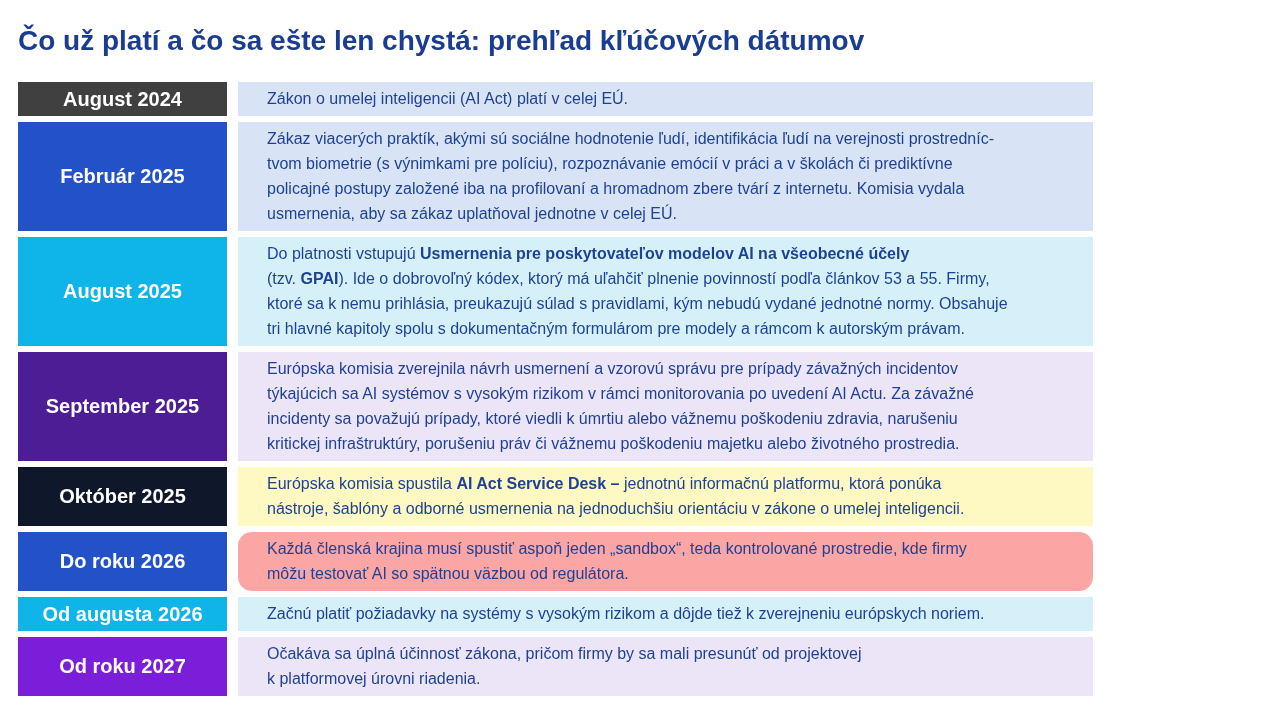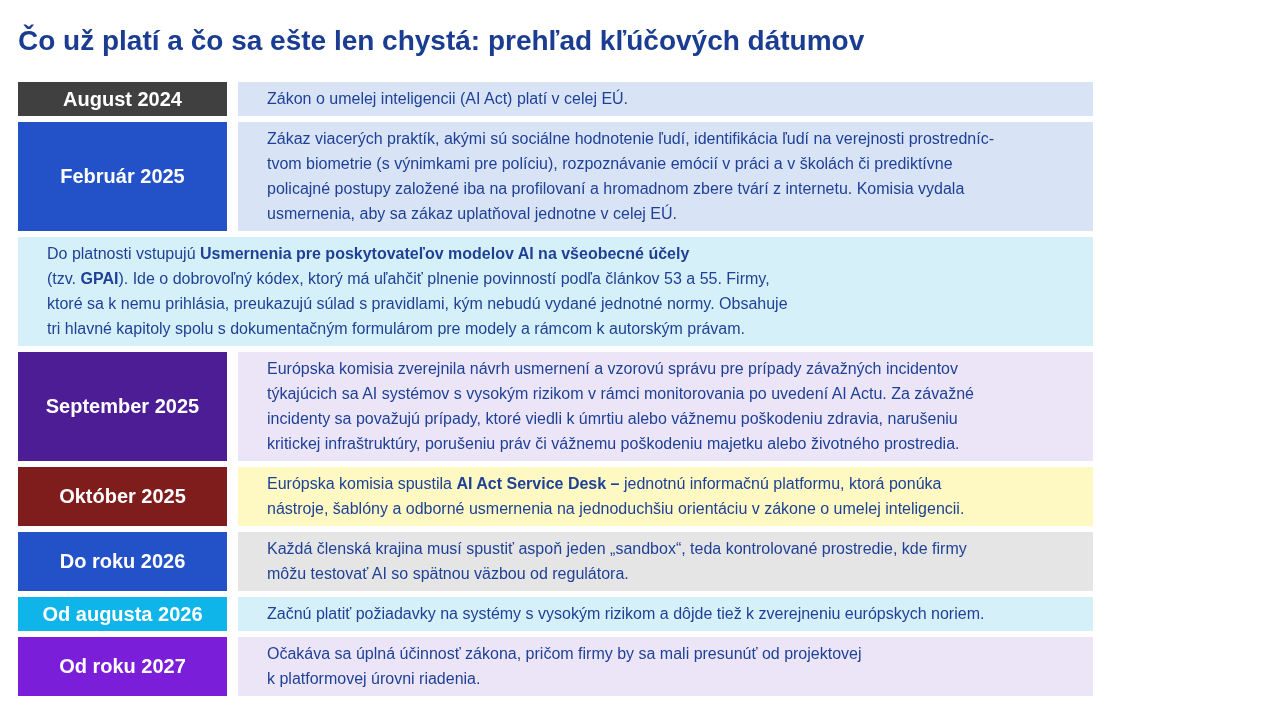--- a/index.html
+++ b/index.html
@@ -70,40 +70,41 @@
         <div class="panel" style="background: rgb(217, 227, 246);"><div class="txt"><span>Zákon o umelej inteligencii (AI Act) platí v celej EÚ.</span></div></div>
       </div>
       <div class="row">
         <div class="date-box" style="background: rgb(35, 81, 200);">Február 2025</div>
         <div class="panel" style="background: rgb(217, 227, 246);"><div class="txt"><span>Zákaz viacerých praktík, akými sú sociálne hodnotenie ľudí, identifikácia ľudí na verejnosti prostredníc-
 tvom biometrie (s výnimkami pre políciu), rozpoznávanie emócií v práci a v školách či prediktívne
 policajné postupy založené iba na profilovaní a hromadnom zbere tvárí z internetu. Komisia vydala
 usmernenia, aby sa zákaz uplatňoval jednotne v celej EÚ.</span></div></div>
       </div>
       <div class="row">
+        <div class="date-box" style="background: rgb(15, 180, 233);">August 2025</div>
         <div class="panel" style="background: rgb(214, 240, 250);"><div class="txt"><span>Do platnosti vstupujú </span><b>Usmernenia pre poskytovateľov modelov AI na všeobecné účely</b><span>
 (tzv. </span><b>GPAI</b><span>). Ide o dobrovoľný kódex, ktorý má uľahčiť plnenie povinností podľa článkov 53 a 55. Firmy,
 ktoré sa k nemu prihlásia, preukazujú súlad s pravidlami, kým nebudú vydané jednotné normy. Obsahuje
 tri hlavné kapitoly spolu s dokumentačným formulárom pre modely a rámcom k autorským právam.</span></div></div>
       </div>
       <div class="row">
         <div class="date-box" style="background: #4c1d95;">September 2025</div>
         <div class="panel" style="background: rgb(236, 229, 248);"><div class="txt"><span>Európska komisia zverejnila návrh usmernení a vzorovú správu pre prípady závažných incidentov
 týkajúcich sa AI systémov s vysokým rizikom v rámci monitorovania po uvedení AI Actu. Za závažné
 incidenty sa považujú prípady, ktoré viedli k úmrtiu alebo vážnemu poškodeniu zdravia, narušeniu
 kritickej infraštruktúry, porušeniu práv či vážnemu poškodeniu majetku alebo životného prostredia.</span></div></div>
       </div>
       <div class="row">
-        <div class="date-box" style="background: #7f1d1d;">Október 2025</div>
+        <div class="date-box" style="background: #0f172a;">Október 2025</div>
         <div class="panel" style="background: #fef9c3;"><div class="txt"><span>Európska komisia spustila </span><b>AI Act Service Desk – </b><span>jednotnú informačnú platformu, ktorá ponúka
 nástroje, šablóny a odborné usmernenia na jednoduchšiu orientáciu v zákone o umelej inteligencii.</span></div></div>
       </div>
       <div class="row">
         <div class="date-box" style="background: rgb(35, 81, 200);">Do roku 2026</div>
-        <div class="panel" style="background: #e5e5e5;"><div class="txt"><span>Každá členská krajina musí spustiť aspoň jeden „sandbox“, teda kontrolované prostredie, kde firmy
+        <div class="panel" style="background: #fca5a5; border-radius: 14px;"><div class="txt"><span>Každá členská krajina musí spustiť aspoň jeden „sandbox“, teda kontrolované prostredie, kde firmy
 môžu testovať AI so spätnou väzbou od regulátora.</span></div></div>
       </div>
       <div class="row">
         <div class="date-box" style="background: rgb(15, 180, 233);">Od augusta 2026</div>
         <div class="panel" style="background: rgb(214, 240, 250);"><div class="txt"><span>Začnú platiť požiadavky na systémy s vysokým rizikom a dôjde tiež k zverejneniu európskych noriem.</span></div></div>
       </div>
       <div class="row">
         <div class="date-box" style="background: rgb(123, 30, 217);">Od roku 2027</div>
         <div class="panel" style="background: rgb(236, 229, 248);"><div class="txt"><span>Očakáva sa úplná účinnosť zákona, pričom firmy by sa mali presunúť od projektovej
 k platformovej úrovni riadenia.</span></div></div>

